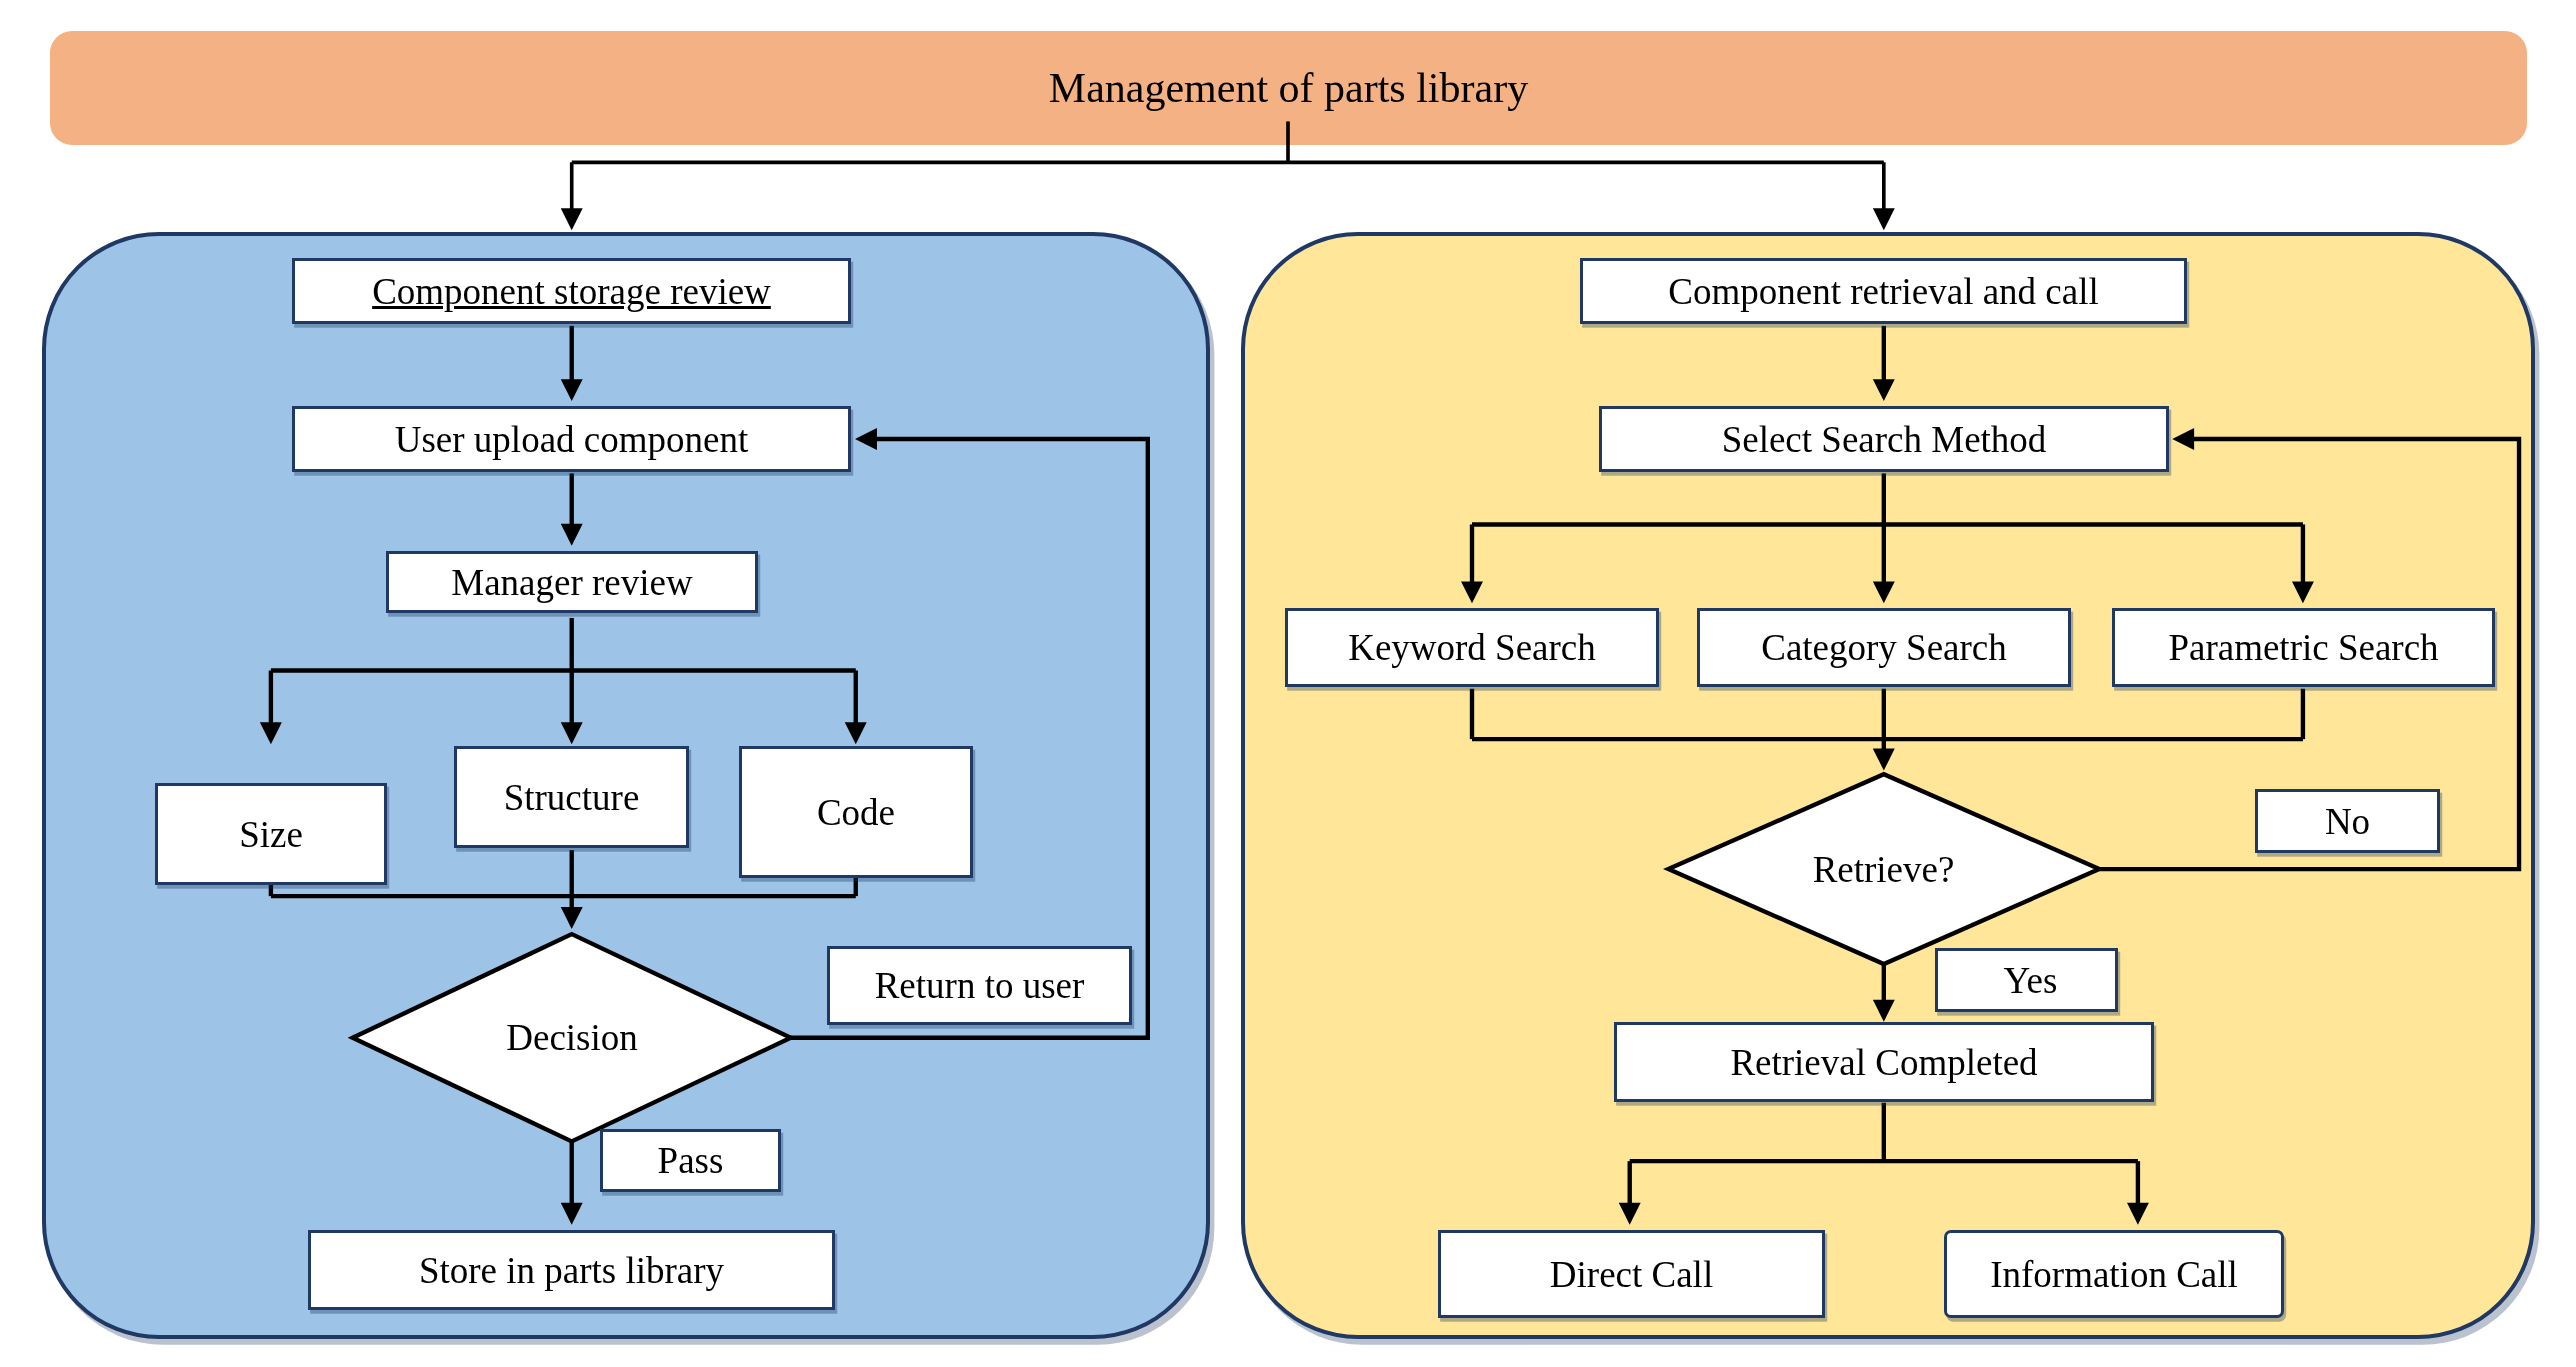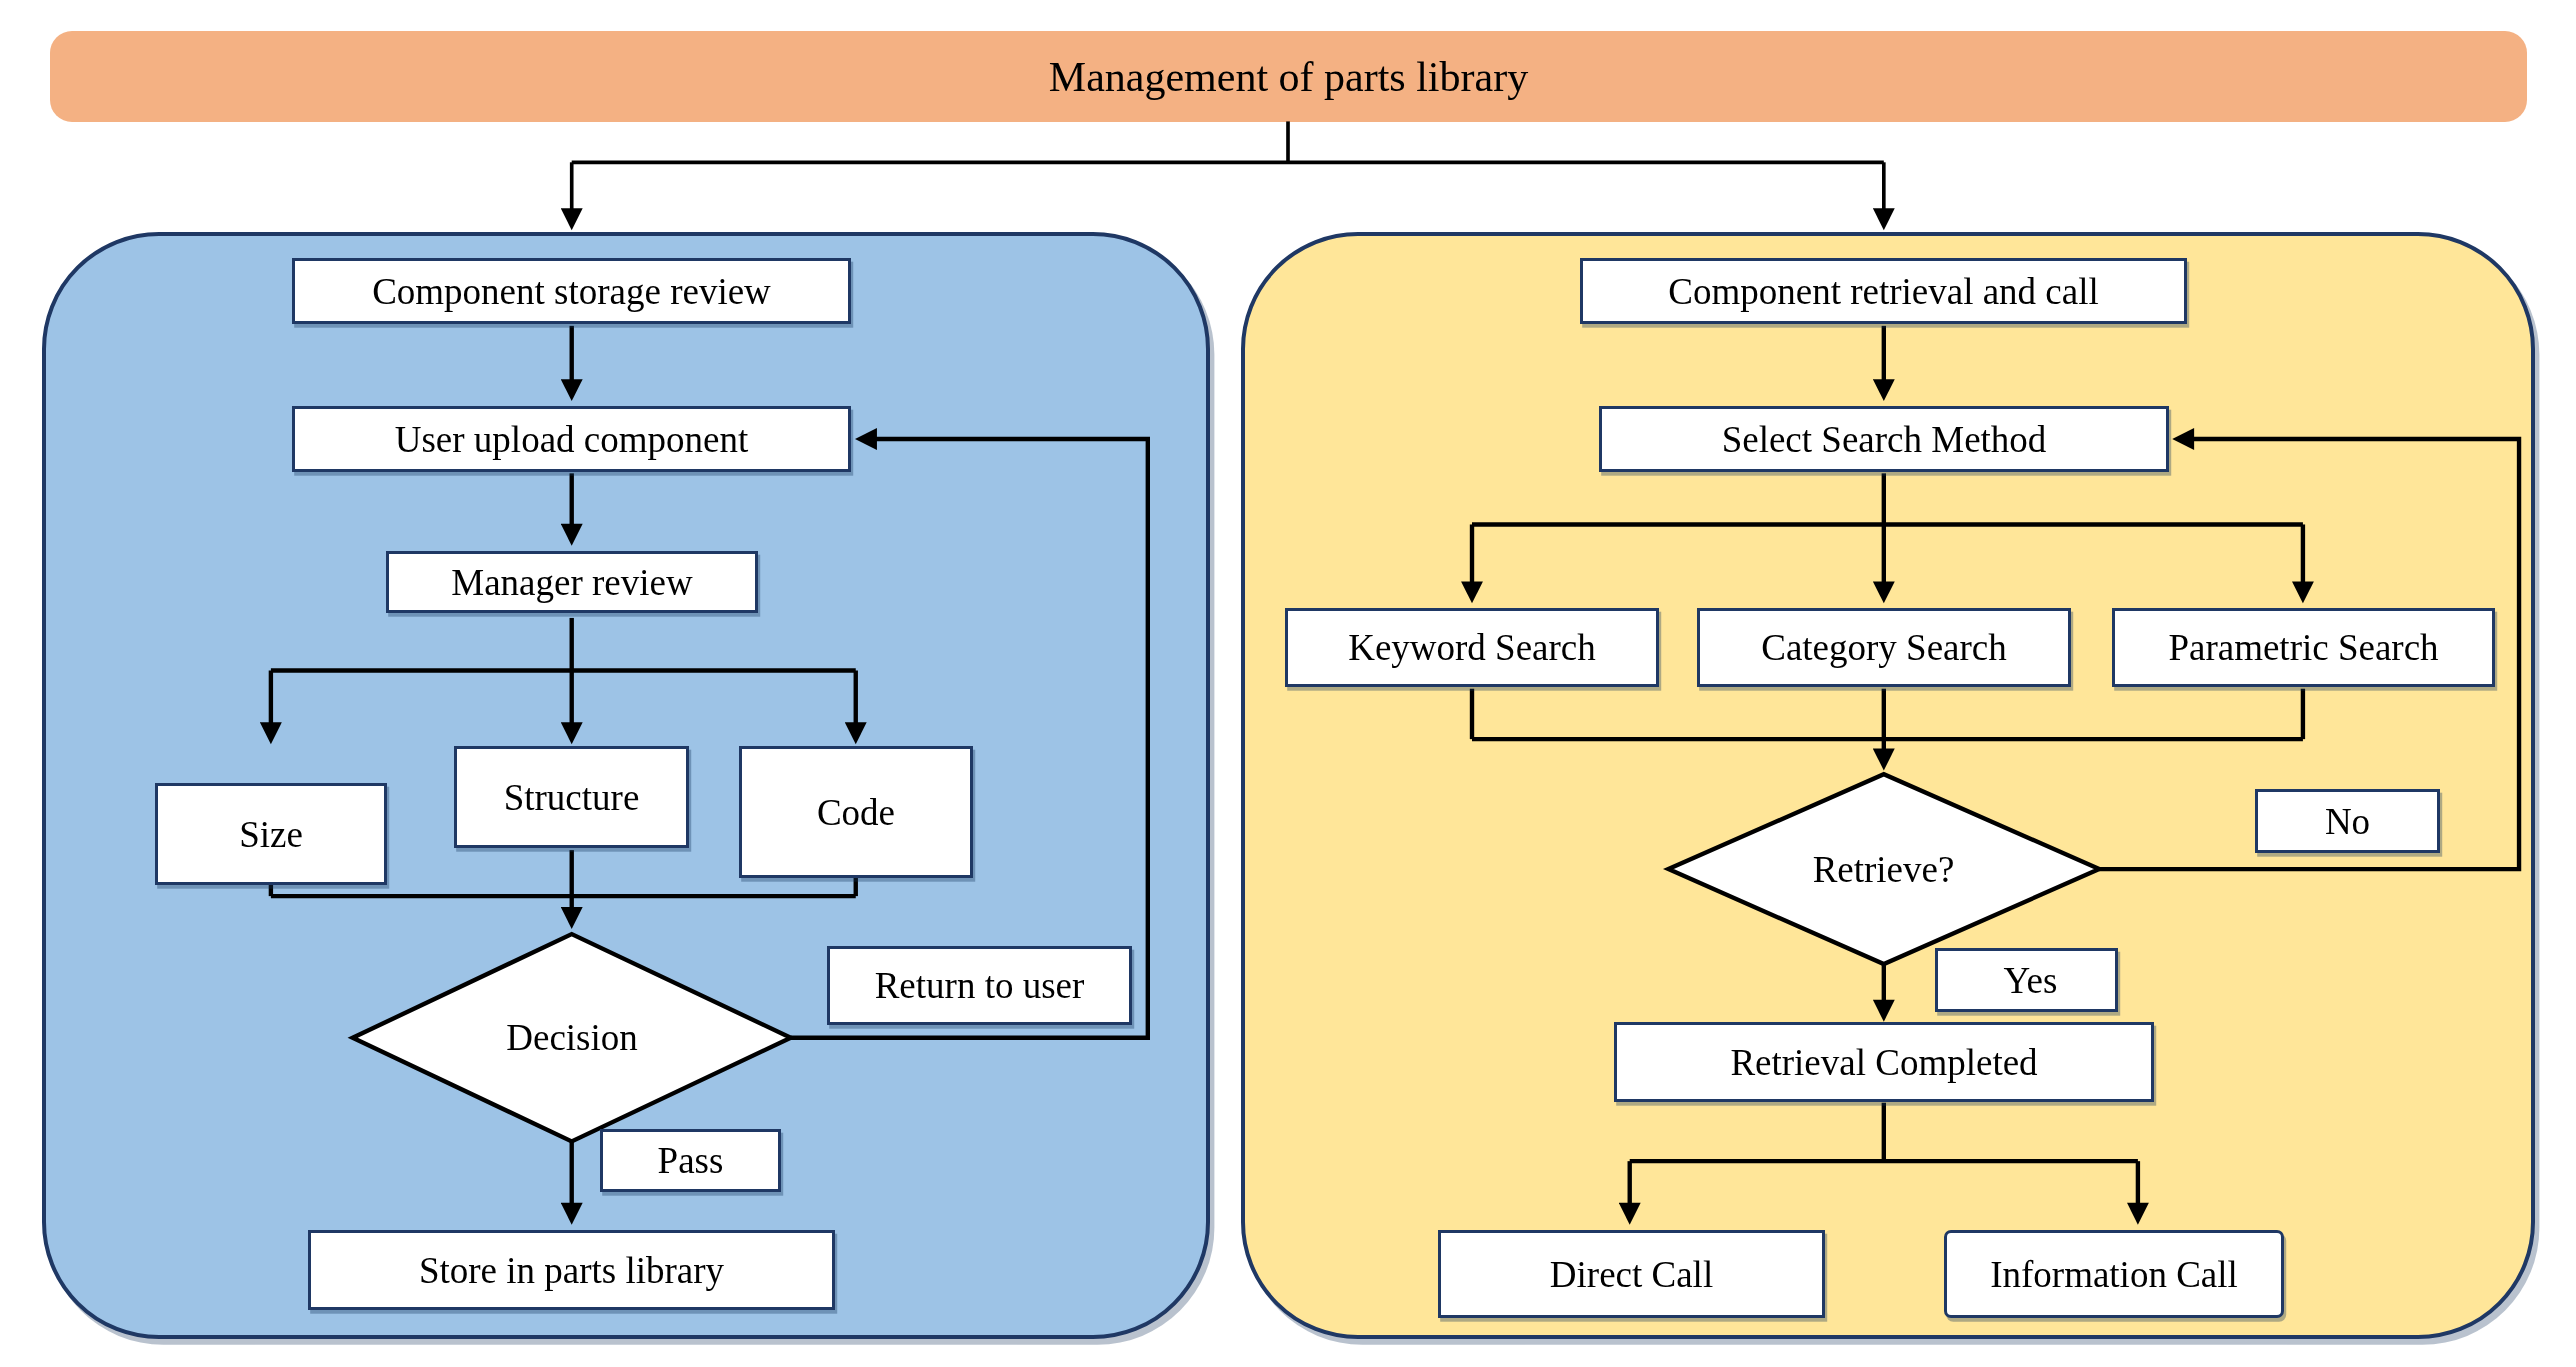--- a/index.html
+++ b/index.html
@@ -5,21 +5,21 @@
   html,body{margin:0;padding:0;background:#ffffff;}
   .canvas{
     position:relative;
     width:2576px;height:1368px;
     background:#ffffff;
     font-family:"Liberation Serif","DejaVu Serif",serif;
     color:#000;
     overflow:hidden;
   }
   .header-bar{
-    position:absolute;left:50px;top:31px;width:2477px;height:91px;
+    position:absolute;left:50px;top:31px;width:2477px;height:114px;
     background:#F4B183;border-radius:22px;
     display:flex;align-items:center;justify-content:center;
     font-size:42px;
   }
   .panel{
     position:absolute;top:232px;height:1107px;
     border:4.4px solid #1F3864;border-radius:117px;
     box-sizing:border-box;
     box-shadow:4.4px 5.8px 0 rgba(23,54,93,.30);
   }
@@ -31,21 +31,21 @@
     box-sizing:border-box;
     display:flex;align-items:center;justify-content:center;
     font-size:37px;white-space:nowrap;
     box-shadow:2.2px 3.7px 0 rgba(23,54,93,.35);
   }
   .dlabel{
     position:absolute;display:flex;align-items:center;justify-content:center;
     font-size:37px;white-space:nowrap;
   }
   
-  .n-storage-review {left:292px; top:258px; width:559px; height:66px;}
+  .n-storage-review {left:292px; top:258px; width:559px; height:66px;text-decoration:underline;}
   .n-user-upload    {left:292px; top:406px; width:559px; height:66px;}
   .n-manager-review {left:386px; top:551px; width:372px; height:62px;}
   .n-size           {left:155px; top:746px;width:232px; height:102px;margin-top:37px;}
   .n-structure      {left:454px; top:746px;width:235px; height:102px;}
   .n-code           {left:739px;top:746px;width:234px; height:132px;}
   .n-return-user    {left:827px;top:946px;width:305px; height:79px;}
   .n-pass           {left:600px; top:1129px;width:181px; height:63px;}
   .n-store          {left:308px; top:1230px;width:527px; height:80px;}
   .d-decision       {left:353px; top:934px;width:438px; height:207px;}
   

